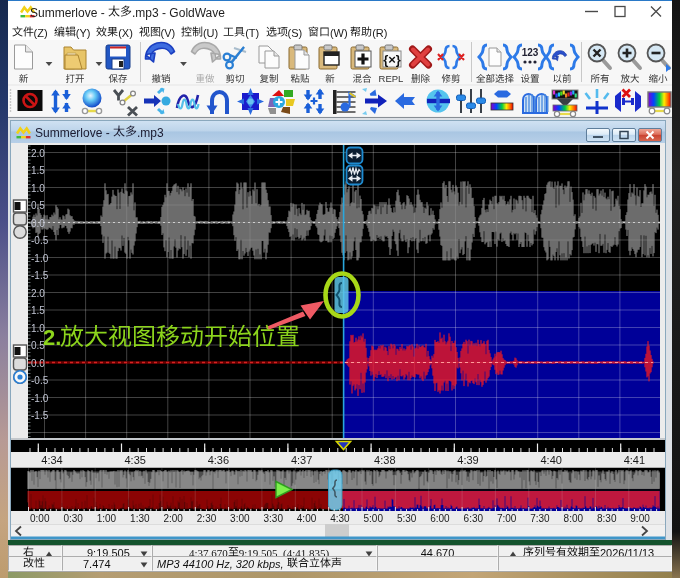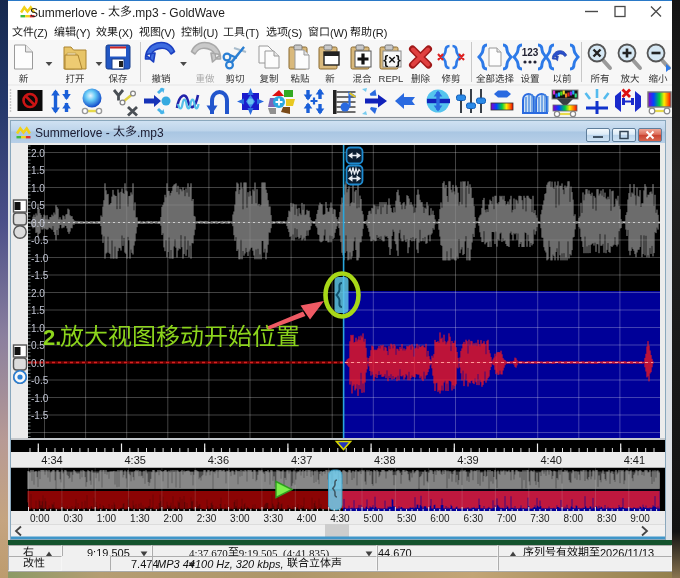--- a/index.html
+++ b/index.html
@@ -511,37 +511,37 @@
             </svg></span>
         </div>
         <div class="cell" style="left:144px;width:225px;padding-left:6px;font-family:Liberation Serif, serif;">
           <span style="position:absolute;left:36px">4:37.670<svg width="11" height="13" viewBox="0 0 11 13" style="vertical-align:-2px">
               <path fill="#111" d="M1.6 5.0C2.0 4.9 2.6 4.9 8.6 4.6C8.9 4.9 9.1 5.1 9.3 5.4L10.0 4.9C9.4 4.1 8.2 3.0 7.2 2.3L6.5 2.7C7.0 3.1 7.5 3.5 7.9 3.9L2.8 4.1C3.5 3.5 4.2 2.7 4.9 1.8H10.1V1.0H0.8V1.8H3.8C3.1 2.7 2.4 3.5 2.1 3.7C1.8 4.0 1.6 4.2 1.3 4.2C1.4 4.4 1.6 4.9 1.6 5.0ZM5.1 5.1V6.5H1.6V7.3H5.1V9.3H0.6V10.1H10.4V9.3H5.9V7.3H9.5V6.5H5.9V5.1Z"></path>
             </svg>9:19.505&nbsp;&nbsp;(4:41.835)</span>
           <span style="position:absolute;right:3px"><svg width="8" height="8" viewBox="0 0 8 8" style="vertical-align:-1px">
               <path d="M4 6.5L7.4 1.5H0.6z" fill="#404040"></path>
             </svg></span>
         </div>
-        <div class="cell" style="left:369px;width:121px;">44.670</div>
+        <div class="cell" style="left:369px;width:121px;text-align:center;">44.670</div>
         <div class="cell" style="left:490px;width:174px;padding-left:2px;">
           <span style="position:absolute;left:10px"><svg width="8" height="8" viewBox="0 0 8 8" style="vertical-align:-1px">
               <path d="M4 1.5L7.4 6.5H0.6z" fill="#404040"></path>
             </svg></span>
           <span style="position:absolute;left:24px"><svg width="77" height="13" viewBox="0 0 77 13" style="vertical-align:-2px">
               <path fill="#111" d="M4.1 4.9C4.8 5.2 5.7 5.6 6.4 6.0H2.5V6.7H6.0V9.6C6.0 9.8 5.9 9.8 5.7 9.8C5.5 9.8 4.7 9.8 3.9 9.8C4.0 10.0 4.2 10.3 4.2 10.6C5.2 10.6 5.9 10.6 6.3 10.4C6.7 10.3 6.8 10.1 6.8 9.6V6.7H9.2C8.8 7.2 8.4 7.7 8.0 8.1L8.7 8.4C9.3 7.9 9.9 7.0 10.4 6.2L9.8 5.9L9.7 6.0H7.7L7.8 5.9C7.5 5.8 7.2 5.6 6.9 5.5C7.8 5.0 8.8 4.3 9.4 3.6L8.9 3.2L8.7 3.2H3.2V3.9H8.0C7.5 4.3 6.8 4.8 6.2 5.1C5.7 4.9 5.1 4.6 4.6 4.4ZM5.2 0.6C5.3 0.9 5.5 1.3 5.7 1.7H1.3V4.7C1.3 6.3 1.2 8.6 0.3 10.1C0.5 10.2 0.9 10.4 1.0 10.6C2.0 8.9 2.1 6.4 2.1 4.7V2.4H10.5V1.7H6.6C6.5 1.3 6.2 0.8 6.0 0.4Z M18.1 1.7V7.9H18.9V1.7ZM20.3 0.5V9.5C20.3 9.7 20.3 9.7 20.1 9.7C19.9 9.7 19.3 9.7 18.7 9.7C18.8 9.9 19.0 10.3 19.0 10.5C19.9 10.5 20.4 10.5 20.7 10.4C21.0 10.2 21.2 10.0 21.2 9.5V0.5ZM13.0 6.4C13.6 6.7 14.2 7.3 14.7 7.7C13.9 8.7 13.0 9.5 11.9 9.9C12.0 10.1 12.3 10.4 12.4 10.6C14.7 9.6 16.4 7.4 17.0 3.6L16.4 3.5L16.3 3.5H13.8C14.0 3.0 14.2 2.4 14.3 1.8H17.3V1.0H11.7V1.8H13.5C13.1 3.5 12.5 5.1 11.6 6.1C11.8 6.2 12.1 6.5 12.2 6.6C12.7 6.0 13.2 5.2 13.6 4.2H16.0C15.8 5.3 15.5 6.2 15.1 7.0C14.7 6.6 14.0 6.1 13.5 5.8Z M24.9 1.6H30.1V3.1H24.9ZM24.0 0.9V3.8H31.0V0.9ZM22.7 4.8V5.6H25.0C24.7 6.3 24.5 7.0 24.2 7.6H30.0C29.8 8.9 29.6 9.5 29.3 9.7C29.2 9.8 29.0 9.8 28.8 9.8C28.5 9.8 27.7 9.8 26.9 9.7C27.0 9.9 27.1 10.3 27.2 10.5C27.9 10.5 28.7 10.5 29.0 10.5C29.5 10.5 29.7 10.4 30.0 10.2C30.4 9.9 30.7 9.1 30.9 7.2C31.0 7.1 31.0 6.8 31.0 6.8H25.5L25.9 5.6H32.3V4.8Z M37.3 0.4C37.2 0.9 37.0 1.4 36.8 1.9H33.7V2.6H36.5C35.8 4.1 34.8 5.4 33.4 6.3C33.6 6.5 33.9 6.8 34.0 7.0C34.7 6.5 35.3 5.9 35.8 5.2V10.5H36.6V8.4H41.2V9.5C41.2 9.7 41.2 9.7 41.0 9.7C40.8 9.8 40.1 9.8 39.4 9.7C39.5 10.0 39.6 10.3 39.7 10.5C40.6 10.5 41.2 10.5 41.6 10.4C41.9 10.3 42.0 10.0 42.0 9.5V3.9H36.7C36.9 3.5 37.2 3.1 37.4 2.6H43.3V1.9H37.7C37.9 1.5 38.0 1.0 38.1 0.6ZM36.6 6.5H41.2V7.7H36.6ZM36.6 5.8V4.7H41.2V5.8Z M45.9 3.1C45.5 3.9 45.0 4.8 44.4 5.5C44.5 5.6 44.8 5.8 45.0 6.0C45.5 5.3 46.2 4.2 46.6 3.3ZM47.7 3.4C48.2 4.0 48.7 4.8 48.9 5.3L49.6 4.9C49.3 4.4 48.8 3.6 48.3 3.0ZM46.2 0.7C46.5 1.1 46.8 1.7 47.0 2.0H44.6V2.8H49.6V2.0H47.1L47.8 1.8C47.6 1.4 47.2 0.8 46.9 0.4ZM45.5 5.7C46.0 6.1 46.4 6.6 46.8 7.2C46.2 8.2 45.4 9.1 44.4 9.7C44.6 9.8 44.9 10.1 45.0 10.3C45.9 9.6 46.7 8.8 47.4 7.8C47.8 8.4 48.2 9.0 48.5 9.4L49.1 8.9C48.9 8.4 48.3 7.7 47.8 7.0C48.1 6.4 48.4 5.7 48.6 5.0L47.8 4.9C47.6 5.4 47.5 5.9 47.2 6.4C46.9 6.0 46.5 5.6 46.1 5.3ZM51.2 3.2H53.1C52.8 4.7 52.5 5.9 52.0 7.0C51.5 6.1 51.2 5.1 51.0 4.0ZM51.1 0.4C50.8 2.4 50.2 4.3 49.3 5.5C49.5 5.6 49.8 5.9 49.9 6.1C50.1 5.8 50.3 5.4 50.5 5.1C50.8 6.0 51.1 7.0 51.5 7.7C50.9 8.7 50.0 9.4 48.8 10.0C49.0 10.1 49.3 10.4 49.4 10.6C50.5 10.0 51.3 9.3 52.0 8.5C52.5 9.3 53.2 10.1 54.1 10.5C54.2 10.3 54.5 10.0 54.6 9.9C53.7 9.4 53.0 8.7 52.4 7.8C53.1 6.6 53.6 5.1 53.9 3.2H54.5V2.4H51.4C51.6 1.8 51.7 1.2 51.9 0.6Z M57.0 8.1C56.6 8.8 56.0 9.6 55.4 10.1C55.6 10.2 56.0 10.4 56.1 10.6C56.7 10.0 57.3 9.2 57.7 8.3ZM58.5 8.4C59.0 9.0 59.5 9.7 59.7 10.1L60.3 9.7C60.1 9.3 59.6 8.6 59.2 8.1ZM64.4 1.7V3.5H62.1V1.7ZM61.4 1.0V5.0C61.4 6.6 61.3 8.7 60.4 10.1C60.6 10.2 60.9 10.5 61.0 10.6C61.7 9.6 62.0 8.2 62.1 6.8H64.4V9.5C64.4 9.7 64.3 9.7 64.2 9.7C64.0 9.7 63.5 9.7 62.9 9.7C63.0 9.9 63.1 10.3 63.1 10.5C63.9 10.5 64.5 10.5 64.8 10.4C65.1 10.2 65.2 10.0 65.2 9.5V1.0ZM64.4 4.2V6.1H62.1C62.1 5.7 62.1 5.3 62.1 5.0V4.2ZM59.3 0.6V1.9H57.3V0.6H56.5V1.9H55.6V2.6H56.5V7.1H55.4V7.9H60.8V7.1H60.0V2.6H60.8V1.9H60.0V0.6ZM57.3 2.6H59.3V3.6H57.3ZM57.3 4.3H59.3V5.4H57.3ZM57.3 6.0H59.3V7.1H57.3Z M67.6 5.0C68.0 4.9 68.6 4.9 74.6 4.6C74.9 4.9 75.1 5.1 75.3 5.4L76.0 4.9C75.4 4.1 74.2 3.0 73.2 2.3L72.5 2.7C73.0 3.1 73.5 3.5 73.9 3.9L68.8 4.1C69.5 3.5 70.2 2.7 70.9 1.8H76.1V1.0H66.8V1.8H69.8C69.1 2.7 68.4 3.5 68.1 3.7C67.8 4.0 67.6 4.2 67.3 4.2C67.4 4.4 67.6 4.9 67.6 5.0ZM71.1 5.1V6.5H67.6V7.3H71.1V9.3H66.6V10.1H76.4V9.3H71.9V7.3H75.5V6.5H71.9V5.1Z"></path>
             </svg>2026/11/13</span>
         </div>
       </div>
       <div class="abs" id="status2">
         <div class="cell" style="left:0px;width:54px;padding-left:6px;">
           <span style="position:absolute;left:14px"><svg width="22" height="13" viewBox="0 0 22 13" style="vertical-align:-2px">
               <path fill="#111" d="M6.6 3.2H8.9C8.7 4.7 8.3 5.9 7.8 6.9C7.2 5.9 6.8 4.7 6.6 3.4ZM0.8 1.2V2.0H3.9V4.4H1.0V8.5C1.0 9.0 0.8 9.1 0.6 9.2C0.8 9.4 0.9 9.8 1.0 10.0C1.2 9.8 1.6 9.6 4.8 8.4C4.8 8.2 4.7 7.9 4.7 7.6L1.8 8.7V5.2H4.7L4.7 5.2C4.8 5.4 5.2 5.7 5.3 5.8C5.6 5.4 5.9 5.0 6.1 4.5C6.4 5.7 6.8 6.8 7.3 7.7C6.6 8.6 5.7 9.3 4.6 9.9C4.7 10.0 5.0 10.4 5.1 10.6C6.2 10.0 7.1 9.3 7.8 8.5C8.4 9.3 9.1 10.0 10.1 10.5C10.2 10.3 10.4 10.0 10.6 9.8C9.7 9.4 8.9 8.6 8.3 7.7C9.0 6.5 9.4 5.1 9.7 3.2H10.5V2.5H6.9C7.1 1.9 7.2 1.2 7.4 0.6L6.6 0.4C6.2 2.2 5.6 4.0 4.7 5.1V1.2Z M12.9 0.4V10.5H13.7V0.4ZM11.9 2.5C11.8 3.4 11.6 4.6 11.3 5.4L12.0 5.6C12.2 4.8 12.4 3.5 12.5 2.6ZM13.8 2.5C14.1 3.1 14.4 3.9 14.6 4.4L15.2 4.0C15.0 3.6 14.7 2.8 14.4 2.2ZM14.7 9.4V10.2H21.4V9.4H18.7V6.6H20.9V5.9H18.7V3.6H21.2V2.8H18.7V0.5H17.8V2.8H16.5C16.6 2.2 16.7 1.7 16.9 1.1L16.0 0.9C15.8 2.4 15.4 3.9 14.7 4.9C14.9 5.0 15.3 5.2 15.5 5.3C15.7 4.8 16.0 4.2 16.2 3.6H17.8V5.9H15.5V6.6H17.8V9.4Z"></path>
             </svg></span>
         </div>
-        <div class="cell" style="left:54px;width:90px;padding-left:6px;margin-left:48px;">
+        <div class="cell" style="left:54px;width:90px;padding-left:6px;">
           <span style="position:absolute;left:20px">7.474</span>
           <span style="position:absolute;right:3px"><svg width="8" height="8" viewBox="0 0 8 8" style="vertical-align:-1px">
               <path d="M4 6.5L7.4 1.5H0.6z" fill="#404040"></path>
             </svg></span>
         </div>
         <div class="cell" style="left:144px;width:225px;padding-left:0;font-style:italic;">
           <span style="position:absolute;left:4px">MP3 44100 Hz, 320 kbps, <svg width="55" height="13" viewBox="0 0 55 13" style="vertical-align:-2px">
               <path fill="#111" d="M5.3 0.9C5.8 1.5 6.2 2.2 6.4 2.7L7.1 2.3C6.9 1.8 6.5 1.1 6.0 0.6ZM8.9 0.6C8.6 1.3 8.1 2.1 7.7 2.7H5.0V3.5H7.0V4.8L7.0 5.5H4.7V6.3H6.9C6.7 7.5 6.1 8.9 4.3 10.1C4.5 10.2 4.8 10.5 4.9 10.6C6.3 9.7 7.1 8.6 7.4 7.5C8.0 8.9 8.9 9.9 10.1 10.5C10.2 10.3 10.4 10.0 10.6 9.9C9.2 9.3 8.3 7.9 7.8 6.3H10.5V5.5H7.8L7.8 4.8V3.5H10.1V2.7H8.6C9.0 2.2 9.4 1.5 9.8 0.9ZM0.4 8.2 0.6 9.0 3.4 8.5V10.6H4.2V8.4L5.1 8.2L5.0 7.5L4.2 7.6V1.7H4.7V0.9H0.5V1.7H1.1V8.1ZM1.9 1.7H3.4V3.2H1.9ZM1.9 3.9H3.4V5.5H1.9ZM1.9 6.2H3.4V7.7L1.9 8.0Z M16.7 0.4C15.6 2.1 13.5 3.6 11.4 4.4C11.7 4.6 11.9 4.9 12.0 5.1C12.6 4.9 13.2 4.6 13.7 4.2V4.8H19.3V4.1C19.9 4.4 20.4 4.7 21.1 5.0C21.2 4.8 21.4 4.5 21.7 4.3C19.9 3.6 18.3 2.6 17.1 1.3L17.4 0.8ZM14.0 4.0C15.0 3.4 15.9 2.7 16.6 1.9C17.4 2.8 18.3 3.4 19.2 4.0ZM13.2 6.1V10.5H14.0V9.9H19.1V10.5H20.0V6.1ZM14.0 9.2V6.9H19.1V9.2Z M23.1 2.5V3.3H32.0V2.5ZM24.6 4.1C25.0 5.6 25.5 7.5 25.6 8.8L26.5 8.6C26.3 7.3 25.9 5.4 25.4 3.9ZM26.7 0.6C26.9 1.2 27.1 1.9 27.2 2.4L28.1 2.1C28.0 1.7 27.7 0.9 27.5 0.4ZM29.6 3.9C29.2 5.5 28.6 7.8 28.0 9.3H22.6V10.1H32.4V9.3H28.8C29.4 7.9 30.1 5.8 30.5 4.1Z M35.8 0.5C35.2 2.1 34.3 3.8 33.3 4.9C33.5 5.1 33.7 5.5 33.8 5.7C34.1 5.3 34.5 4.9 34.8 4.4V10.5H35.6V3.0C35.9 2.3 36.3 1.5 36.5 0.7ZM37.6 7.8V8.5H39.4V10.5H40.2V8.5H42.0V7.8H40.2V3.9C40.9 5.9 41.9 7.7 43.1 8.8C43.2 8.5 43.5 8.2 43.7 8.1C42.5 7.2 41.4 5.3 40.7 3.5H43.5V2.7H40.2V0.5H39.4V2.7H36.3V3.5H38.9C38.2 5.3 37.1 7.2 35.8 8.2C36.0 8.3 36.3 8.6 36.4 8.8C37.6 7.7 38.7 5.9 39.4 4.0V7.8Z M49.1 0.4V1.4H44.8V2.1H49.1V3.2H45.4V3.9H53.7V3.2H49.9V2.1H54.2V1.4H49.9V0.4ZM45.7 4.7V6.2C45.7 7.3 45.5 8.9 44.3 10.1C44.5 10.2 44.8 10.4 45.0 10.6C45.8 9.8 46.2 8.8 46.4 7.8H52.7V8.4H53.5V4.7ZM52.7 7.1H49.9V5.4H52.7ZM46.5 7.1C46.5 6.8 46.5 6.5 46.5 6.2V5.4H49.1V7.1Z"></path>
             </svg></span>
         </div>

